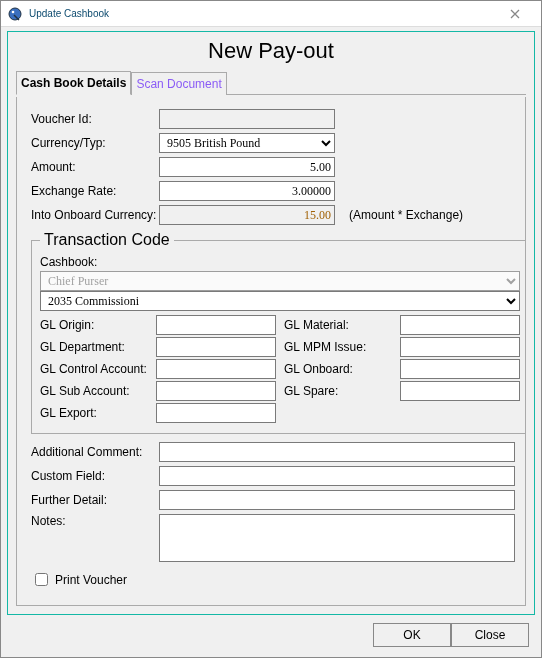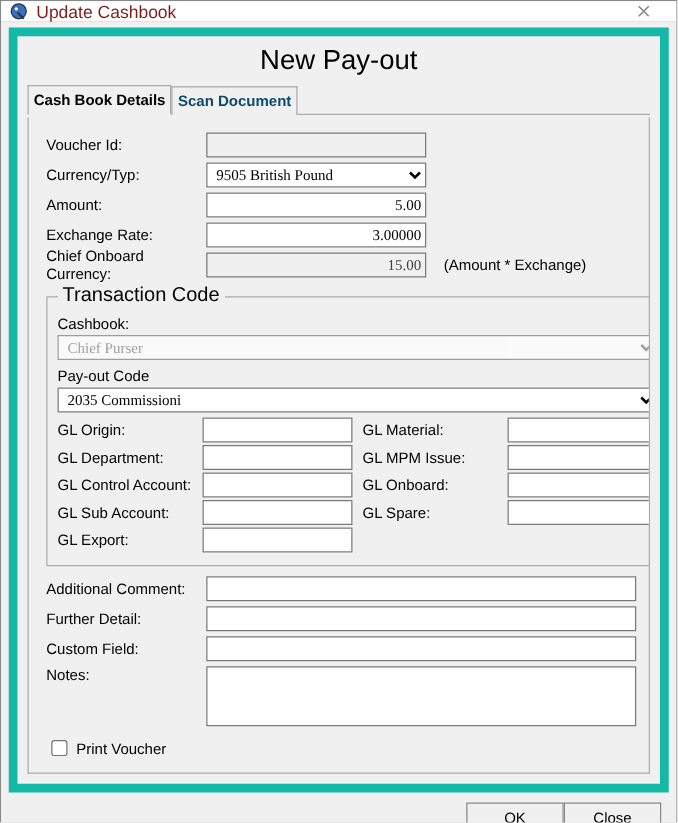--- a/index.html
+++ b/index.html
@@ -26,39 +26,39 @@
     display: flex;
     align-items: center;
     padding: 0 6px;
   }
   .titlebar .icon {
     width: 16px; height: 16px; margin-right: 6px;
     display: flex; align-items: center; justify-content: center;
   }
   .titlebar .title {
     flex: 1;
-    color: #7f1d1d;
-    font-size: 14px;
+    color: #0c4a6e;
+    font-size: 10px;
   }
   .titlebar .close {
     width: 40px; height: 100%;
     display: flex; align-items: center; justify-content: center;
     color: #999;
     font-size: 14px;
     cursor: pointer;
   }
   .workarea {
     flex: 1;
     background: #f0f0f0;
     padding: 4px 6px 6px 6px;
     display: flex;
     flex-direction: column;
   }
   .panel {
-    border: 7px solid #14b8a6;
+    border: 1px solid #14b8a6;
     background: #f0f0f0;
     padding: 4px 8px 8px 8px;
     flex: 1;
     display: flex;
     flex-direction: column;
   }
   .big-title {
     text-align: center;
     font-size: 22px;
     font-weight: 400;
@@ -80,22 +80,21 @@
     top: 1px;
     cursor: pointer;
     font-size: 12px;
   }
   .tab.active {
     background: #f0f0f0;
     font-weight: 700;
     border-bottom: 1px solid #f0f0f0;
   }
   .tab:not(.active) {
-    color: #0c4a6e;
-    font-weight: bold;
+    color: #8b5cf6;
   }
   .tabbody {
     border: 1px solid #aaa;
     border-top: none;
     background: #f0f0f0;
     padding: 12px 10px 10px 14px;
     flex: 1;
     overflow: hidden;
   }
   .row {
@@ -113,21 +112,21 @@
     font-size: 12px;
   }
   input.text, select.sel {
     height: 20px;
     font-size: 12px;
     border: 1px solid #7a7a7a;
     background: #fff;
     padding: 1px 3px;
     font-family: Liberation Serif, serif;
   }
-  input.ro { background: #f0f0f0; color: #404040; }
+  input.ro { background: #f0f0f0; color: #a16207; }
   input.rt { text-align: right; }
   .w-md { width: 176px; }
   .w-sm { width: 120px; }
   .hint { margin-left: 14px; font-size: 12px; color: #000; }
   fieldset {
     border: 1px solid #aaa;
     margin: 6px 0 8px 0;
     padding: 6px 8px 8px 8px;
   }
   fieldset > legend {
@@ -228,34 +227,33 @@
         </div>
         <div class="row">
           <span class="lbl">Amount:</span>
           <input class="text rt w-md" value="5.00" style="">
         </div>
         <div class="row">
           <span class="lbl">Exchange Rate:</span>
           <input class="text rt w-md" value="3.00000" style="">
         </div>
         <div class="row">
-          <span class="lbl">Chief Onboard Currency:</span>
+          <span class="lbl">Into Onboard Currency:</span>
           <input class="text ro rt w-md" readonly="" value="15.00" style="">
           <span class="hint">(Amount * Exchange)</span>
         </div>
 
         <fieldset>
           <legend>Transaction Code</legend>
 
           <div style="margin-bottom:2px;">Cashbook:</div>
           <select class="sel full ro" disabled="">
             <option>Chief Purser</option>
           </select>
 
-          <div style="margin:6px 0 2px 0;">Pay-out Code</div>
           <select class="sel full">
             <option>2035 Commissioni</option>
           </select>
 
           <div class="glgrid">
             <div class="glcol">
               <div class="glrow">
                 <span class="lbl2">GL Origin:</span>
                 <input class="text w-sm" value="" style="">
               </div>
@@ -295,25 +293,25 @@
               </div>
             </div>
           </div>
         </fieldset>
 
         <div class="row">
           <span class="lbl">Additional Comment:</span>
           <input class="text" style="flex: 1 1 0%;" value="">
         </div>
         <div class="row">
+          <span class="lbl">Custom Field:</span>
+          <input class="text" style="flex: 1 1 0%;" value="">
+        </div>
+        <div class="row">
           <span class="lbl">Further Detail:</span>
-          <input class="text" style="flex: 1 1 0%;" value="">
-        </div>
-        <div class="row">
-          <span class="lbl">Custom Field:</span>
           <input class="text" style="flex: 1 1 0%;" value="">
         </div>
         <div class="row notesrow">
           <span class="lbl">Notes:</span>
           <textarea class="notes" style=""></textarea>
         </div>
 
         <div class="chkrow">
           <input type="checkbox" style="">
           <span>Print Voucher</span>

